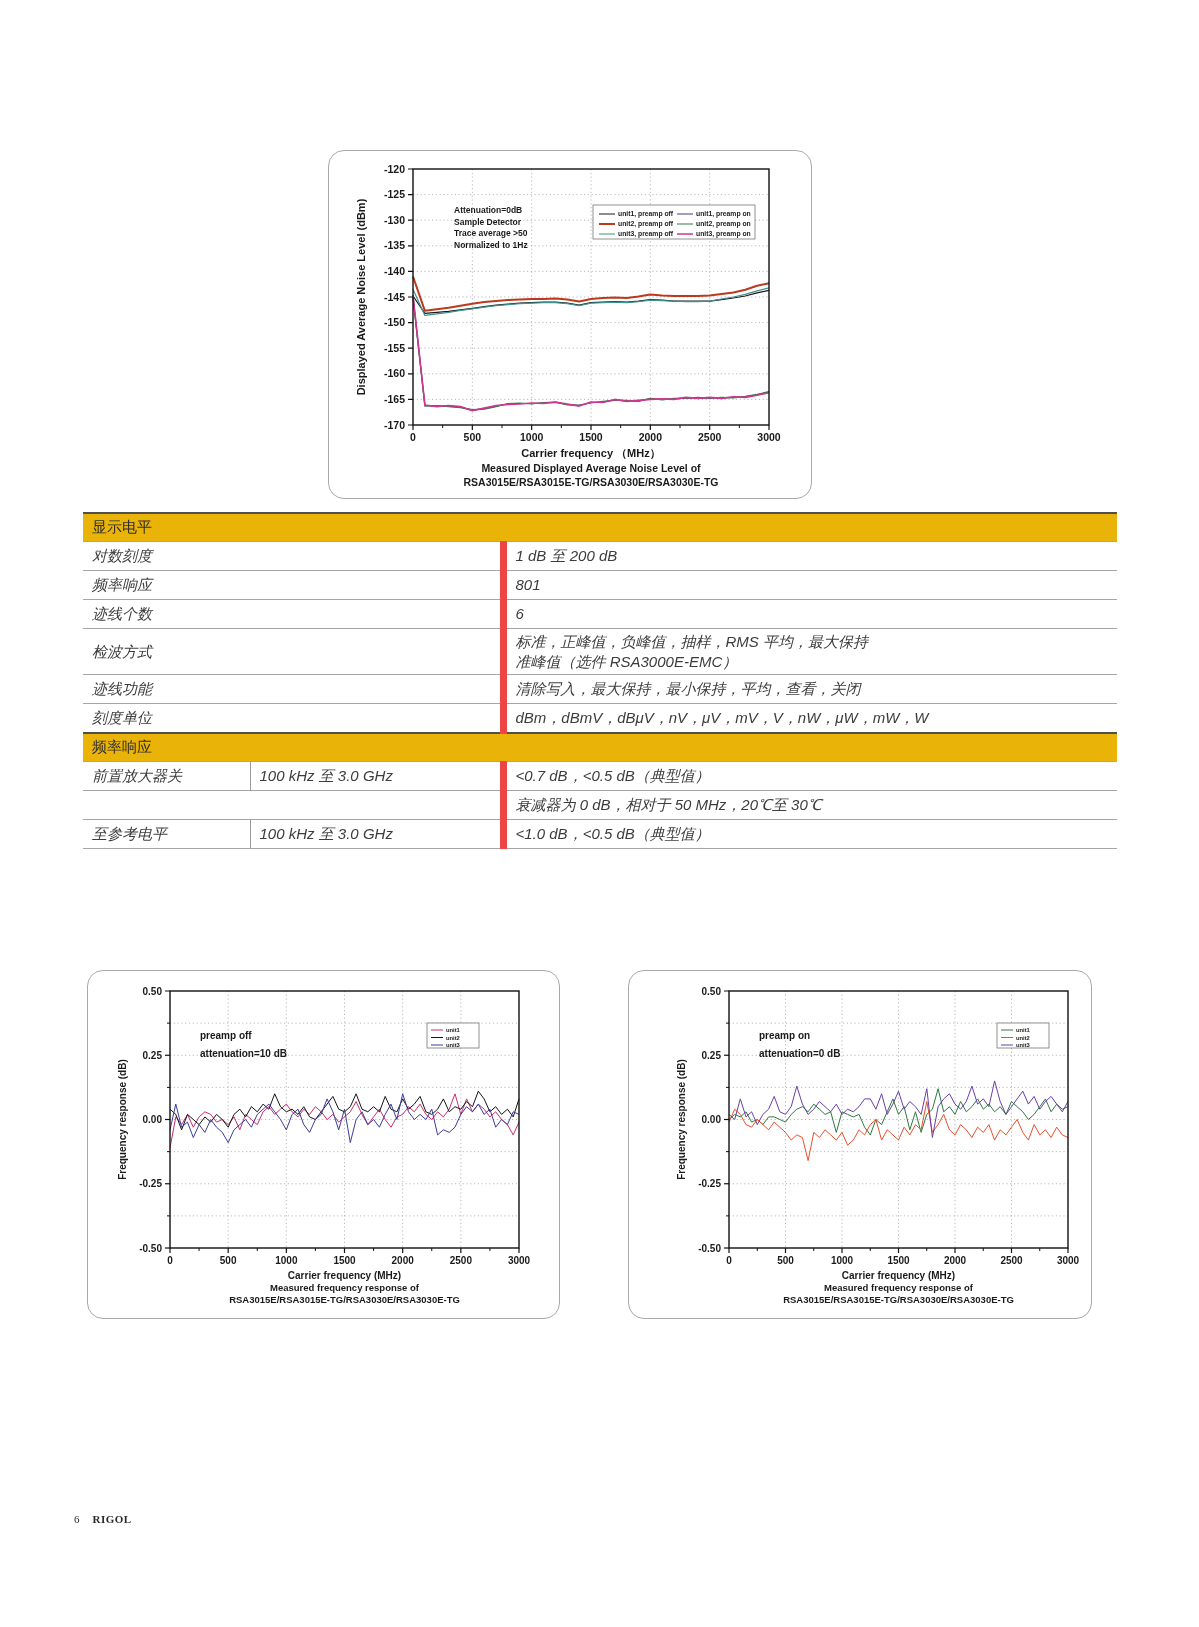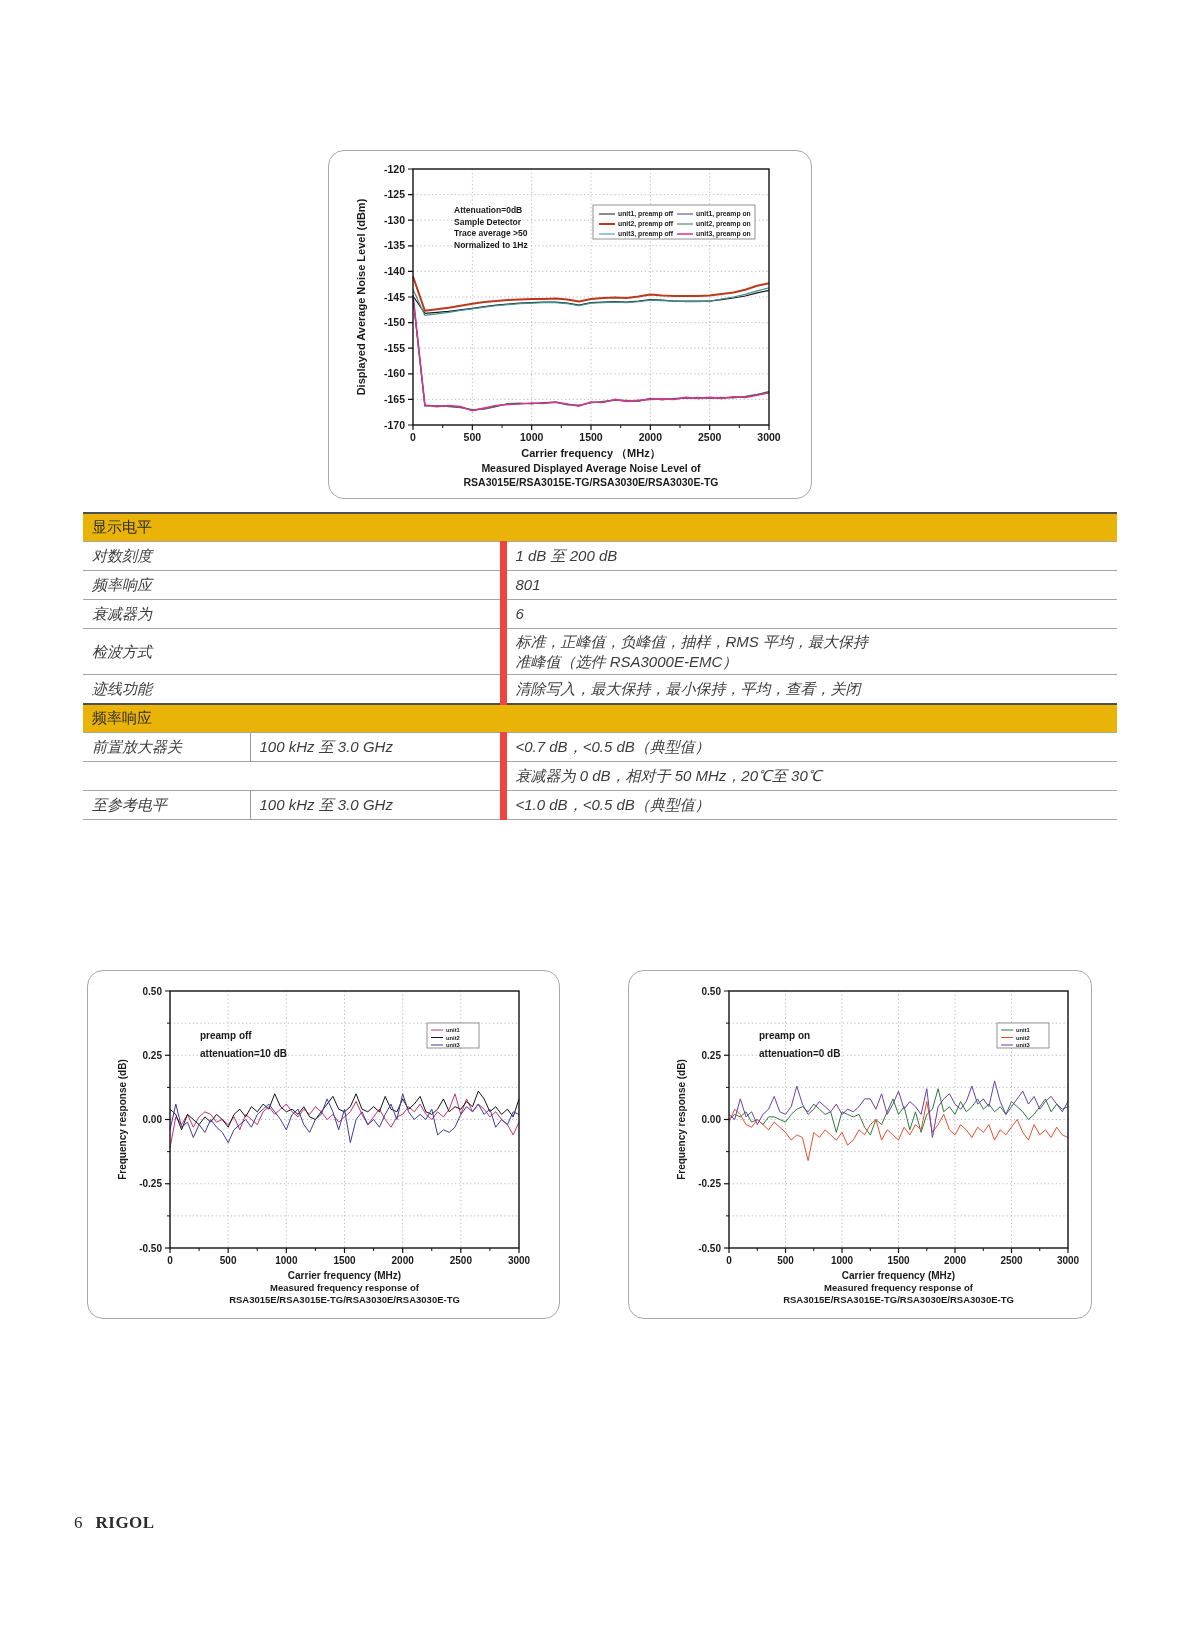--- a/index.html
+++ b/index.html
@@ -13,21 +13,21 @@
   table.spec{position:absolute;left:83px;top:512px;width:1034px;border-collapse:collapse;
              font-size:15px;color:#3c3c3c;table-layout:fixed;}
   table.spec th.sec{background:#eab308;text-align:left;font-weight:normal;font-size:15px;color:#2e2e2e;
              padding:4px 9px;border-top:2px solid #4f4f4f;height:19px;}
   table.spec td{padding:3px 9px;border-top:1px solid #a5a5a5;vertical-align:middle;height:22px;line-height:1.3;font-style:italic;}
   table.spec tr:last-child td{border-bottom:1px solid #a5a5a5;}
   table.spec td.val{border-left:7px solid #ef4444;}
   table.spec td.c2{border-left:1px solid #9b9b9b;}
 
   #footer{position:absolute;left:74px;top:1513px;font-family:"Liberation Serif",serif;
-          font-size:17px;color:#2b2b2b;}
+          font-size:11px;color:#2b2b2b;}
   #footer .brand{font-weight:bold;margin-left:13px;letter-spacing:0.5px;}
 </style>
 </head>
 <body>
 
 <div class="card" id="card-danl">
   <svg id="svg-danl" width="482" height="347" viewBox="0 0 482 347">
       <line x1="143.33333333333331" y1="18" x2="143.33333333333331" y2="274" stroke="#a8a8a8" stroke-width="0.8" stroke-dasharray="1.2 2.6"></line>
       <line x1="202.66666666666666" y1="18" x2="202.66666666666666" y2="274" stroke="#a8a8a8" stroke-width="0.8" stroke-dasharray="1.2 2.6"></line>
       <line x1="262" y1="18" x2="262" y2="274" stroke="#a8a8a8" stroke-width="0.8" stroke-dasharray="1.2 2.6"></line>
@@ -127,33 +127,37 @@
   </tr>
   <tr>
     <td colspan="2">对数刻度</td>
     <td class="val">1 dB 至 200 dB</td>
   </tr>
   <tr>
     <td colspan="2">频率响应</td>
     <td class="val">801</td>
   </tr>
   <tr>
-    <td colspan="2">衰减器为</td>
+    <td colspan="2">迹线个数</td>
     <td class="val">6</td>
   </tr>
   <tr>
     <td colspan="2">检波方式</td>
     <td class="val">
       <div>标准，正峰值，负峰值，抽样，RMS 平均，最大保持</div>
       <div>准峰值（选件 RSA3000E-EMC）</div>
     </td>
   </tr>
   <tr>
     <td colspan="2">迹线功能</td>
     <td class="val">清除写入，最大保持，最小保持，平均，查看，关闭</td>
+  </tr>
+  <tr>
+    <td colspan="2">刻度单位</td>
+    <td class="val">dBm，dBmV，dBμV，nV，μV，mV，V，nW，μW，mW，W</td>
   </tr>
   <tr>
     <th class="sec" colspan="3">频率响应</th>
   </tr>
   <tr>
     <td>前置放大器关</td>
     <td class="c2">100 kHz 至 3.0 GHz</td>
     <td class="val">&lt;0.7 dB，&lt;0.5 dB（典型值）</td>
   </tr>
   <tr>

